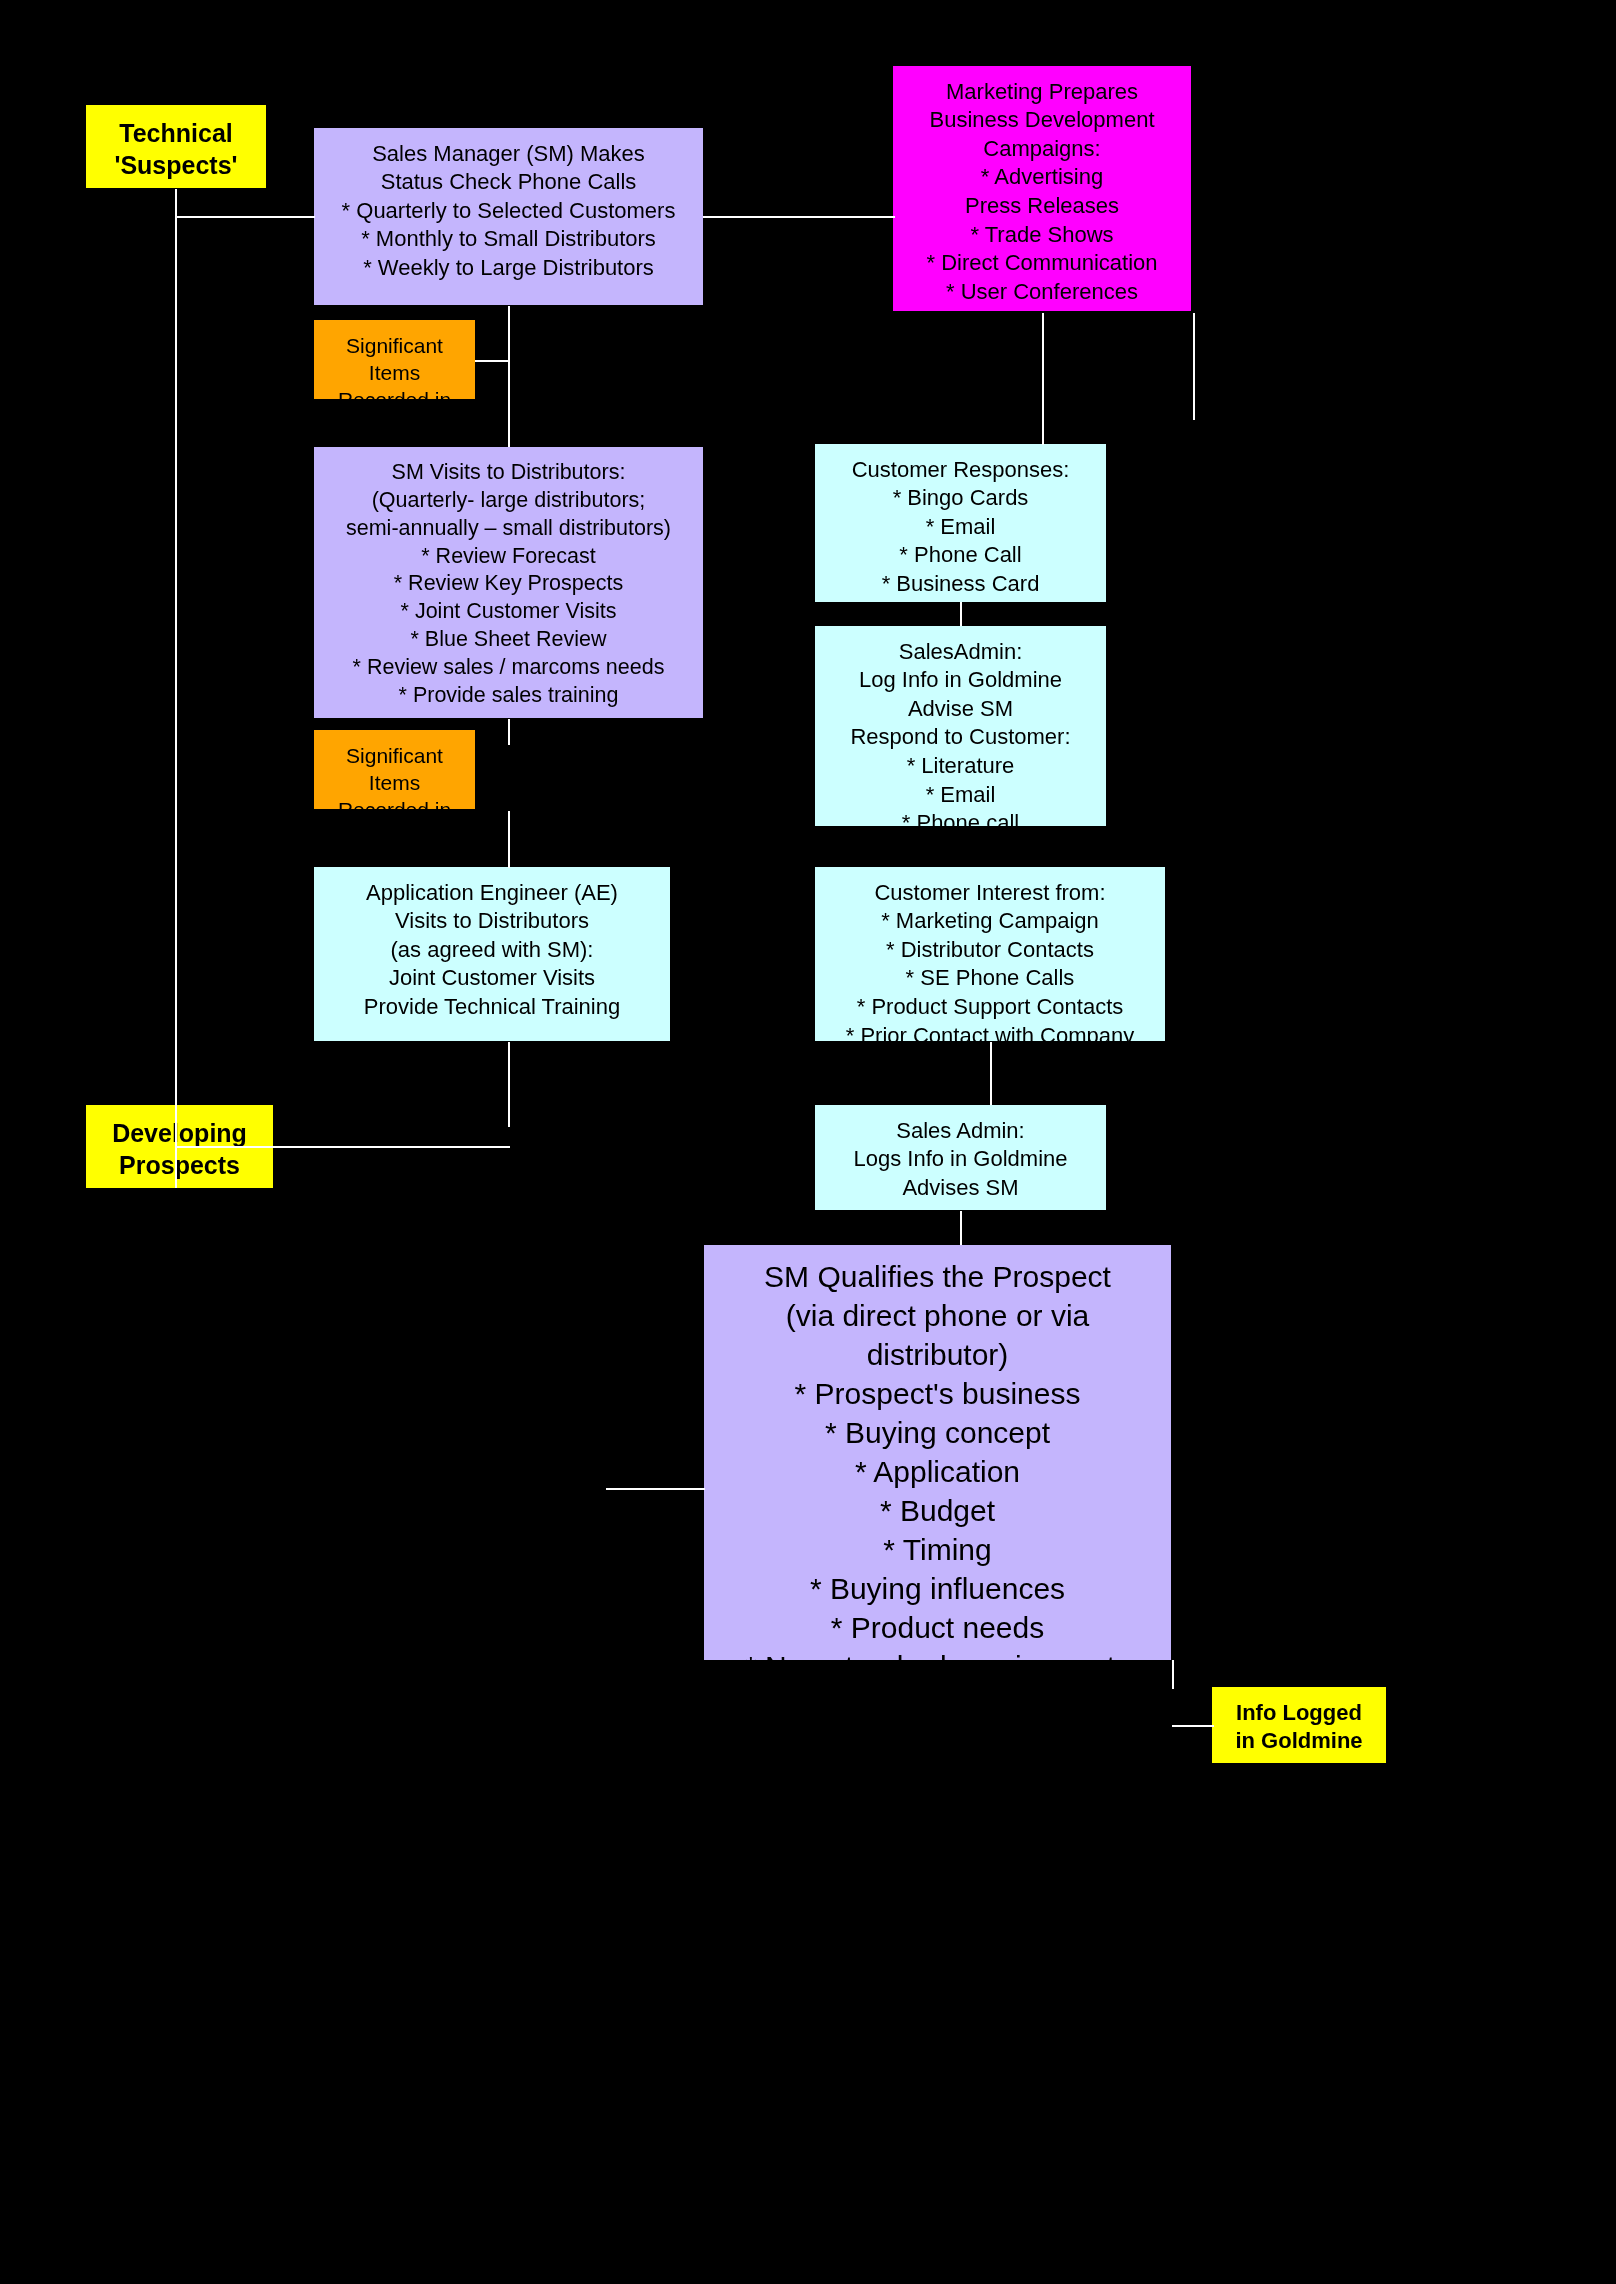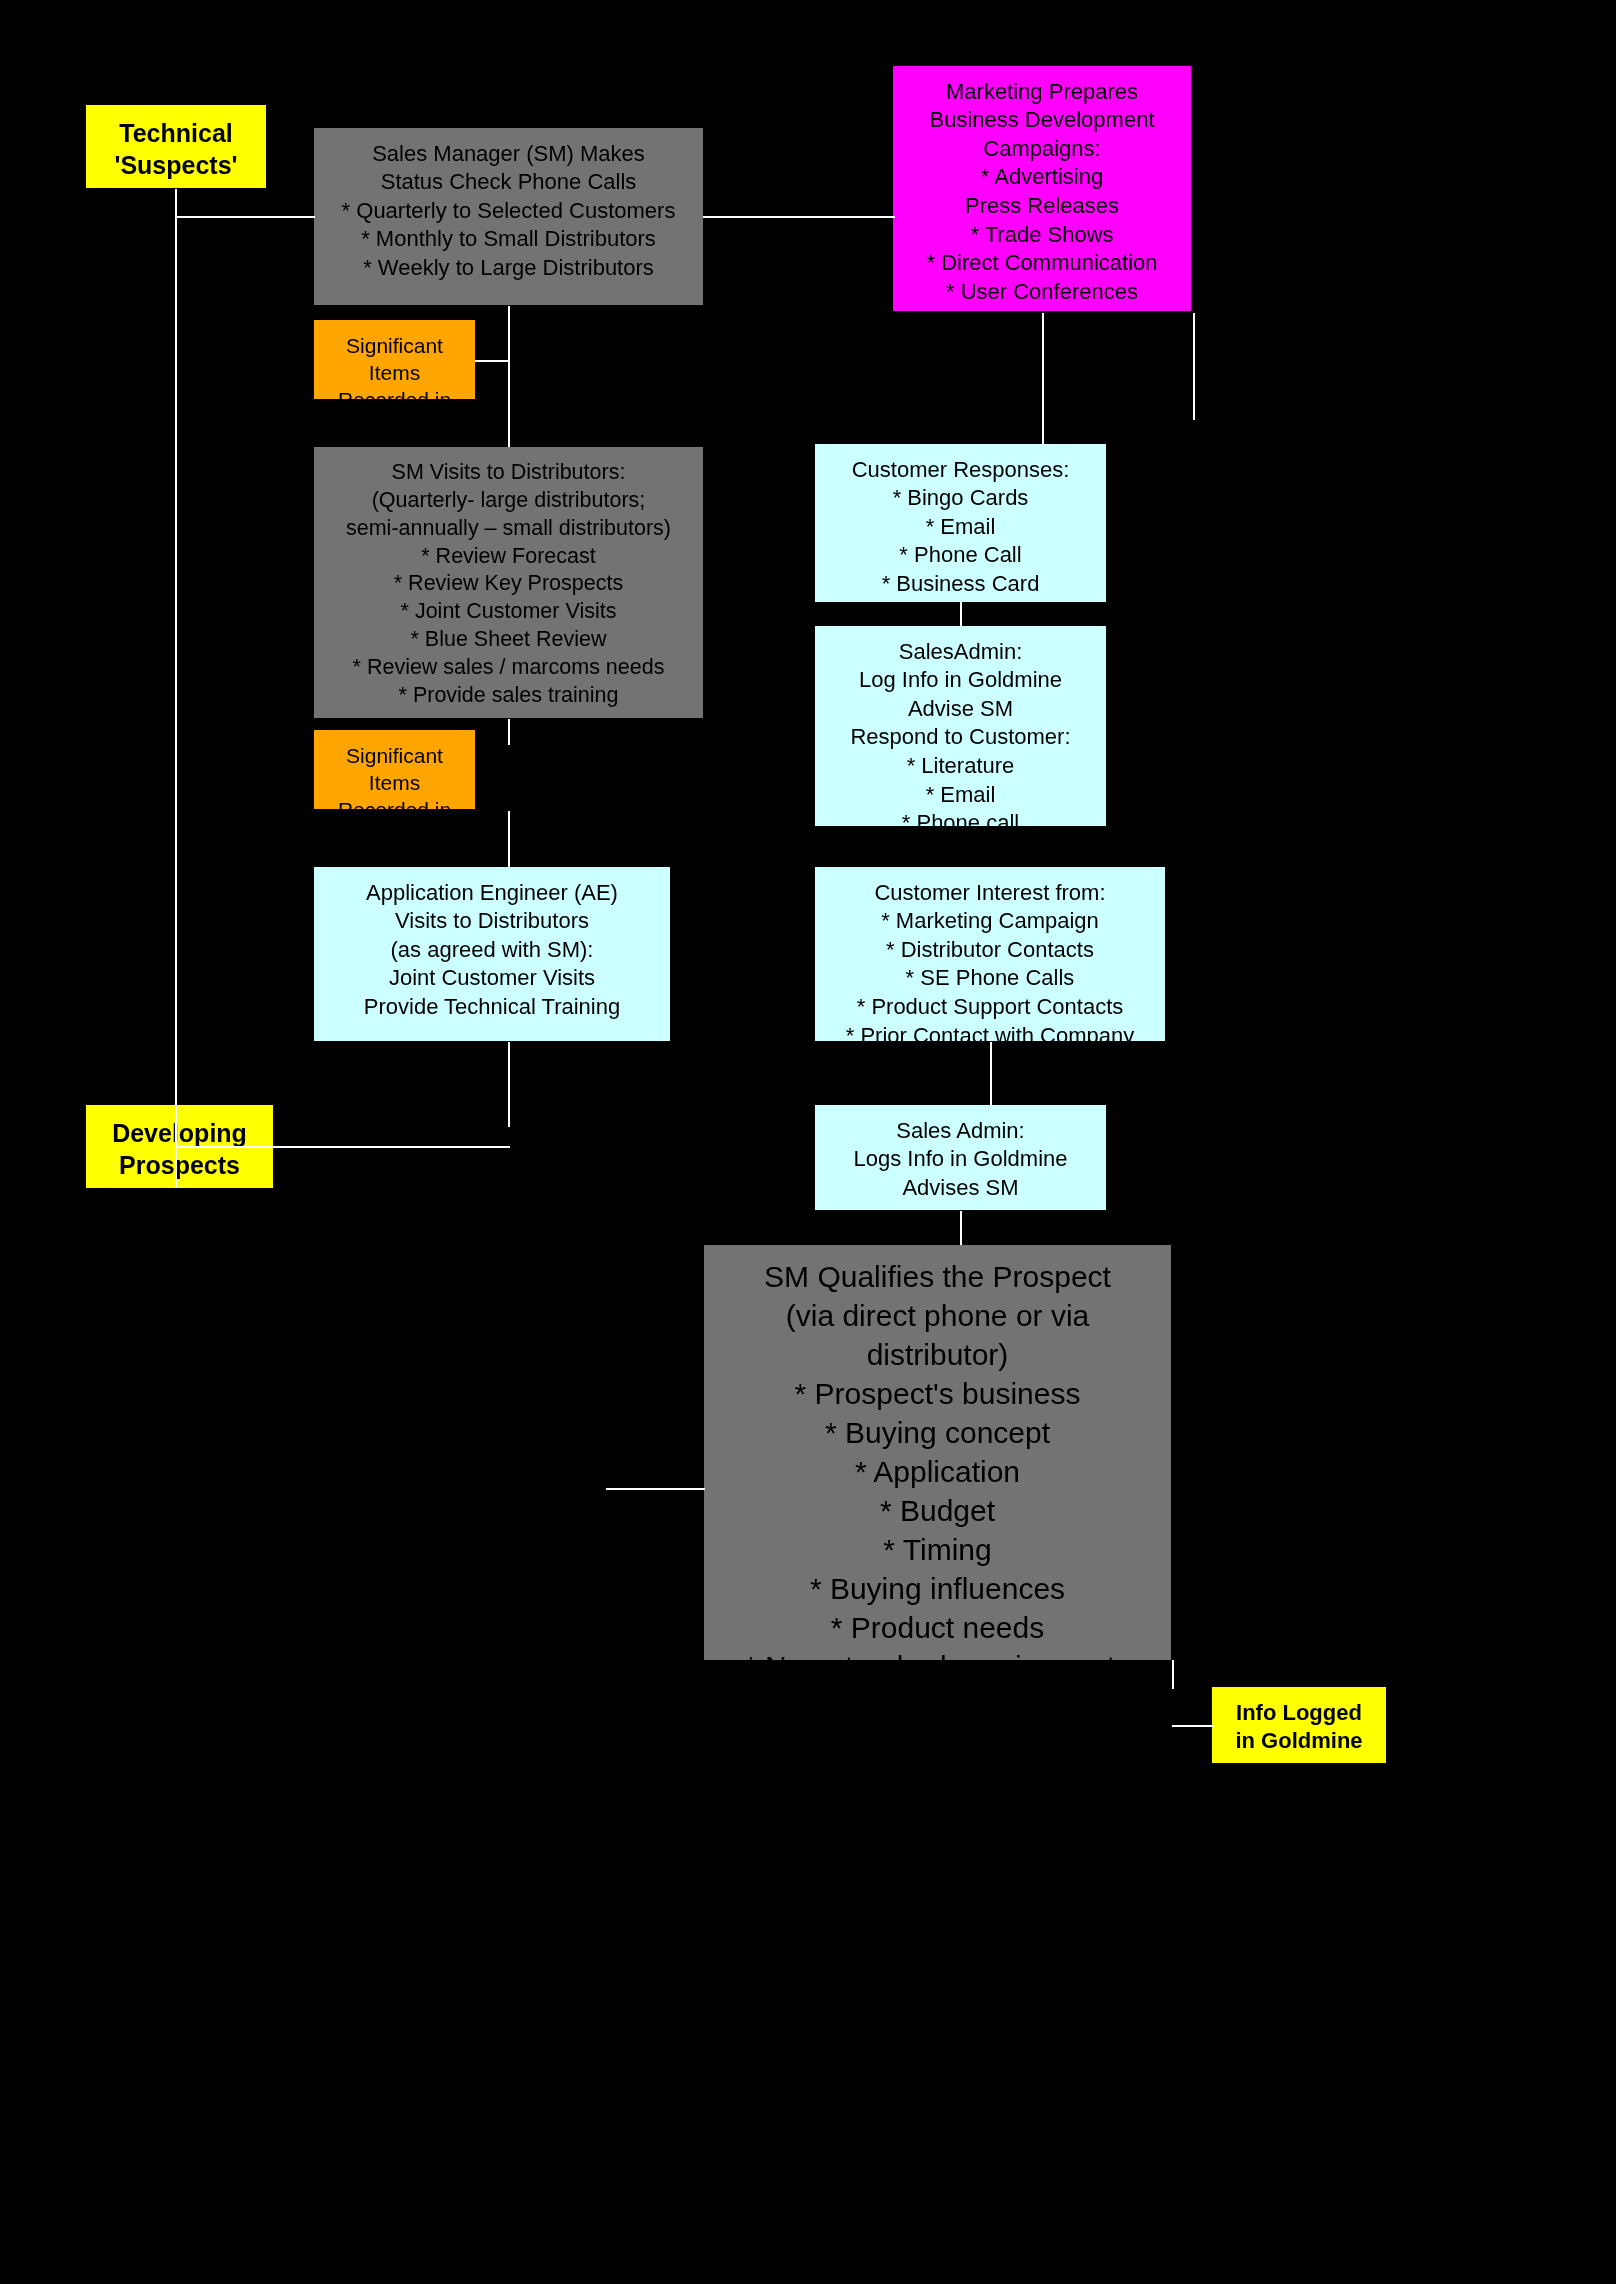--- a/index.html
+++ b/index.html
@@ -21,21 +21,21 @@
     .box {
       position: absolute;
       text-align: center;
       font-size: 22px;
       line-height: 1.3;
       padding: 11.7px 13px;
       font-weight: normal;
     }
 
     .box-cyan {
-      background: #737373;
+      background: #c4b5fd;
       border: 1.3px solid #000;
     }
 
     .box-yellow {
       background: #FFFF00;
       border: 1.3px solid #000;
     }
 
     .box-magenta {
       background: #FF00FF;

